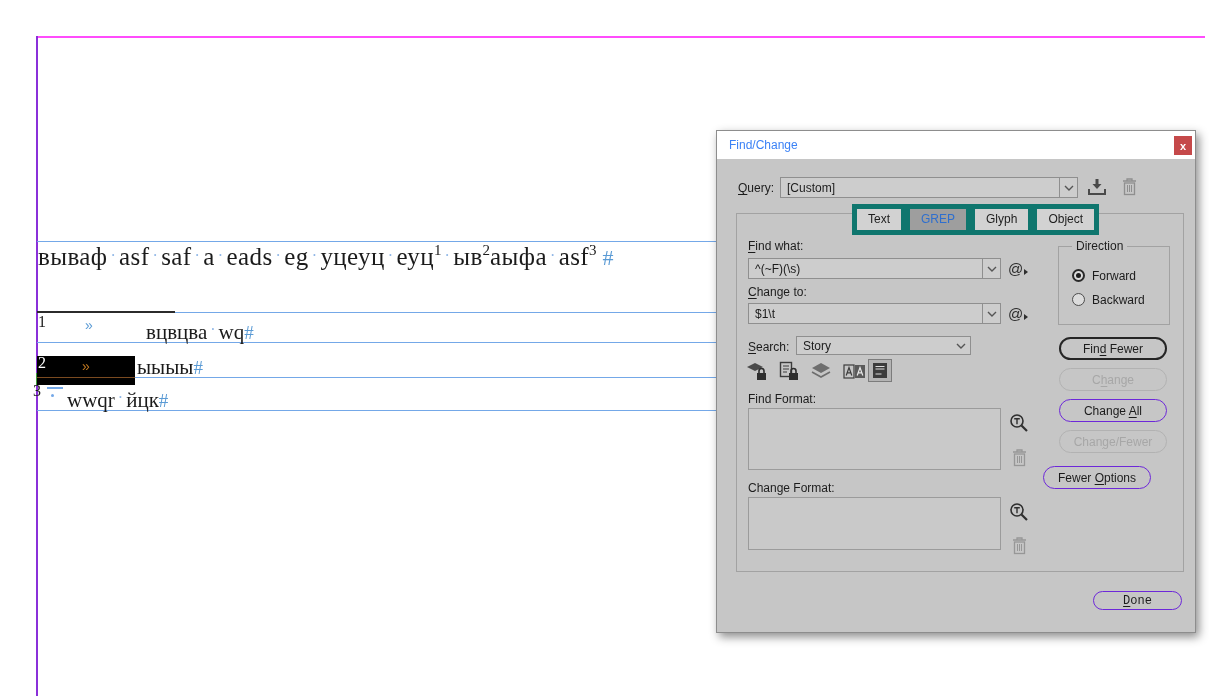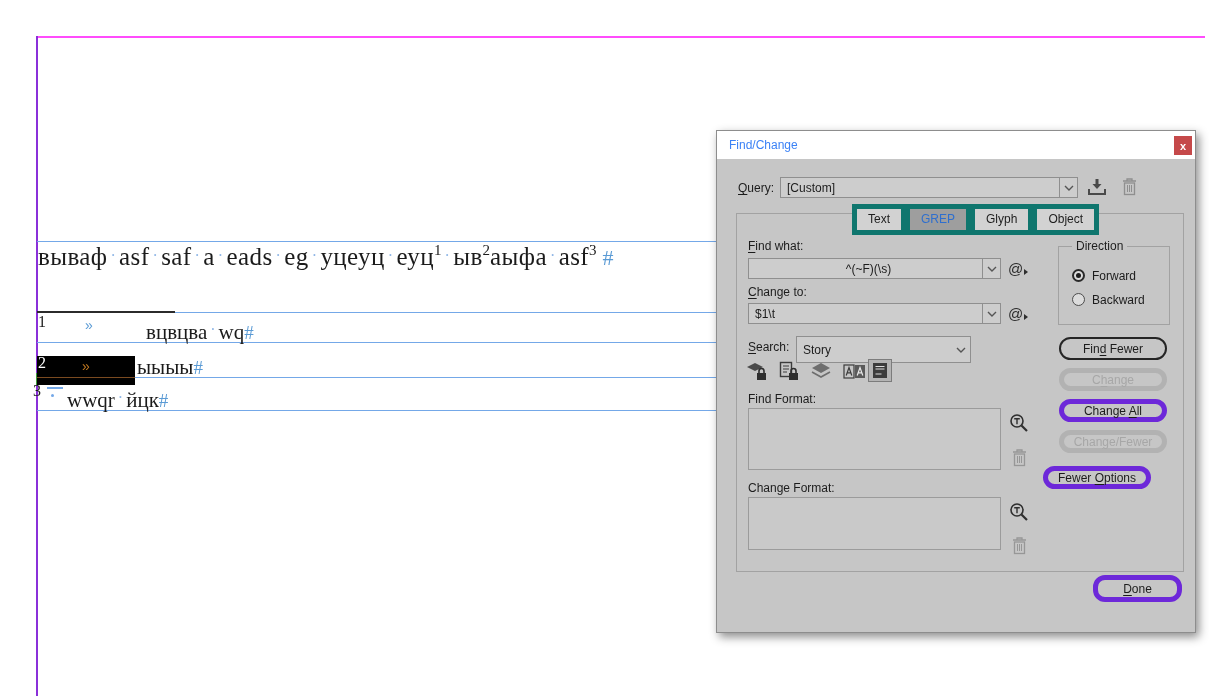--- a/index.html
+++ b/index.html
@@ -37,21 +37,21 @@
   .combo .val { padding-left:6px; font-size:12px; color:#1c1c1c; white-space:nowrap;
                 overflow:hidden; flex:1; }
   .chev-cell { width:18px; align-self:stretch; border-left:1px solid #8f8f8f;
                display:flex; align-items:center; justify-content:center; }
   .groupbox { position:absolute; border:1px solid #a2a2a2; }
   .tabsrow { position:absolute; left:135px; top:73px; display:flex; z-index:3; }
   .tab { border:5px solid #0f766e; background:#d2d2d2; padding:3px 11px 4px 11px;
          font-size:12px; margin-left:-1px; }
   .tab.first { margin-left:0; }
   .tab.active { background:#9e9e9e; color:#2f6fce; }
-  .btn { position:absolute; border:5px solid #6d28d9; border-radius:12px; background:transparent;
+  .btn { position:absolute; border:1px solid #6d28d9; border-radius:12px; background:transparent;
          font-size:12px; color:#1c1c1c; display:flex; align-items:center; justify-content:center;
          width:108px; height:23px; }
   .btn.default { border:2px solid #252525; }
   .btn.disabled { border-color:#b2b2b2; color:#a7a7a7; }
   .fieldset { position:absolute; border:1px solid #a2a2a2; }
   .legend { position:absolute; top:-8px; left:13px; background:#c6c6c6; padding:0 4px;
             font-size:12px; }
   .radio { position:absolute; width:13px; height:13px; border-radius:50%;
            border:1px solid #4c4c4c; background:#dcdcdc; }
   .radio.sel { border:2px solid #2a2a2a; }
@@ -143,21 +143,21 @@
     <div class="groupbox" style="left:19px; top:82px; width:448px; height:359px;"></div>
 
     <div class="tabsrow">
       <span class="tab first">Text</span>
       <span class="tab active">GREP</span>
       <span class="tab">Glyph</span>
       <span class="tab">Object</span>
     </div>
 
     <div class="lbl" style="left:31px; top:108px;"><u>F</u><span>ind what:</span></div>
-    <div class="combo" style="left:31px; top:127px; width:253px;text-align:center;">
+    <div class="combo" style="left:31px; top:127px; width:253px;">
       <span class="val">^(~F)(\s)</span>
       <span class="chev-cell">
         <svg width="10" height="6" viewBox="0 0 10 6">
             <path d="M1 1 L5 5 L9 1" fill="none" stroke="#555" stroke-width="1.4"></path>
           </svg>
       </span>
     </div>
     <div class="atgrp" style="left:291px; top:130px;">
       <span class="at">@</span>
         <span class="tri-r"></span>
@@ -171,21 +171,21 @@
             <path d="M1 1 L5 5 L9 1" fill="none" stroke="#555" stroke-width="1.4"></path>
           </svg>
       </span>
     </div>
     <div class="atgrp" style="left:291px; top:175px;">
       <span class="at">@</span>
         <span class="tri-r"></span>
     </div>
 
     <div class="lbl" style="left:31px; top:209px;"><u>S</u><span>earch:</span></div>
-    <div class="combo" style="left:79px; top:205px; width:175px; height:27px;justify-content:flex-end;">
+    <div class="combo" style="left:79px; top:205px; width:175px; height:19px;justify-content:flex-end;">
       <span class="val">Story</span>
       <span class="chev-cell" style="border-left:none;">
         <svg width="10" height="6" viewBox="0 0 10 6">
             <path d="M1 1 L5 5 L9 1" fill="none" stroke="#555" stroke-width="1.4"></path>
           </svg>
       </span>
     </div>
 
     <div class="iconbtn" style="left:28px; top:229px; width:24px; height:22px;">
       <svg width="22" height="19" viewBox="0 0 22 19">
@@ -273,18 +273,18 @@
     </div>
     <div class="btn" style="left:342px; top:268px;">
       <span><span>Change </span><u>A</u><span>ll</span></span>
     </div>
     <div class="btn disabled" style="left:342px; top:299px;">
       <span><span>Chan</span><u>g</u><span>e/Fewer</span></span>
     </div>
     <div class="btn" style="left:326px; top:335px;">
       <span><span>Fewer </span><u>O</u><span>ptions</span></span>
     </div>
-    <div class="btn" style="left:376px; top:444px; width:89px; height:27px;">
+    <div class="btn" style="left:376px; top:460px; width:89px; height:19px;font-family:Liberation Mono, monospace;">
       <span><span></span><u>D</u><span>one</span></span>
     </div>
 
   </div>
 </div>
 
 </body></html>

